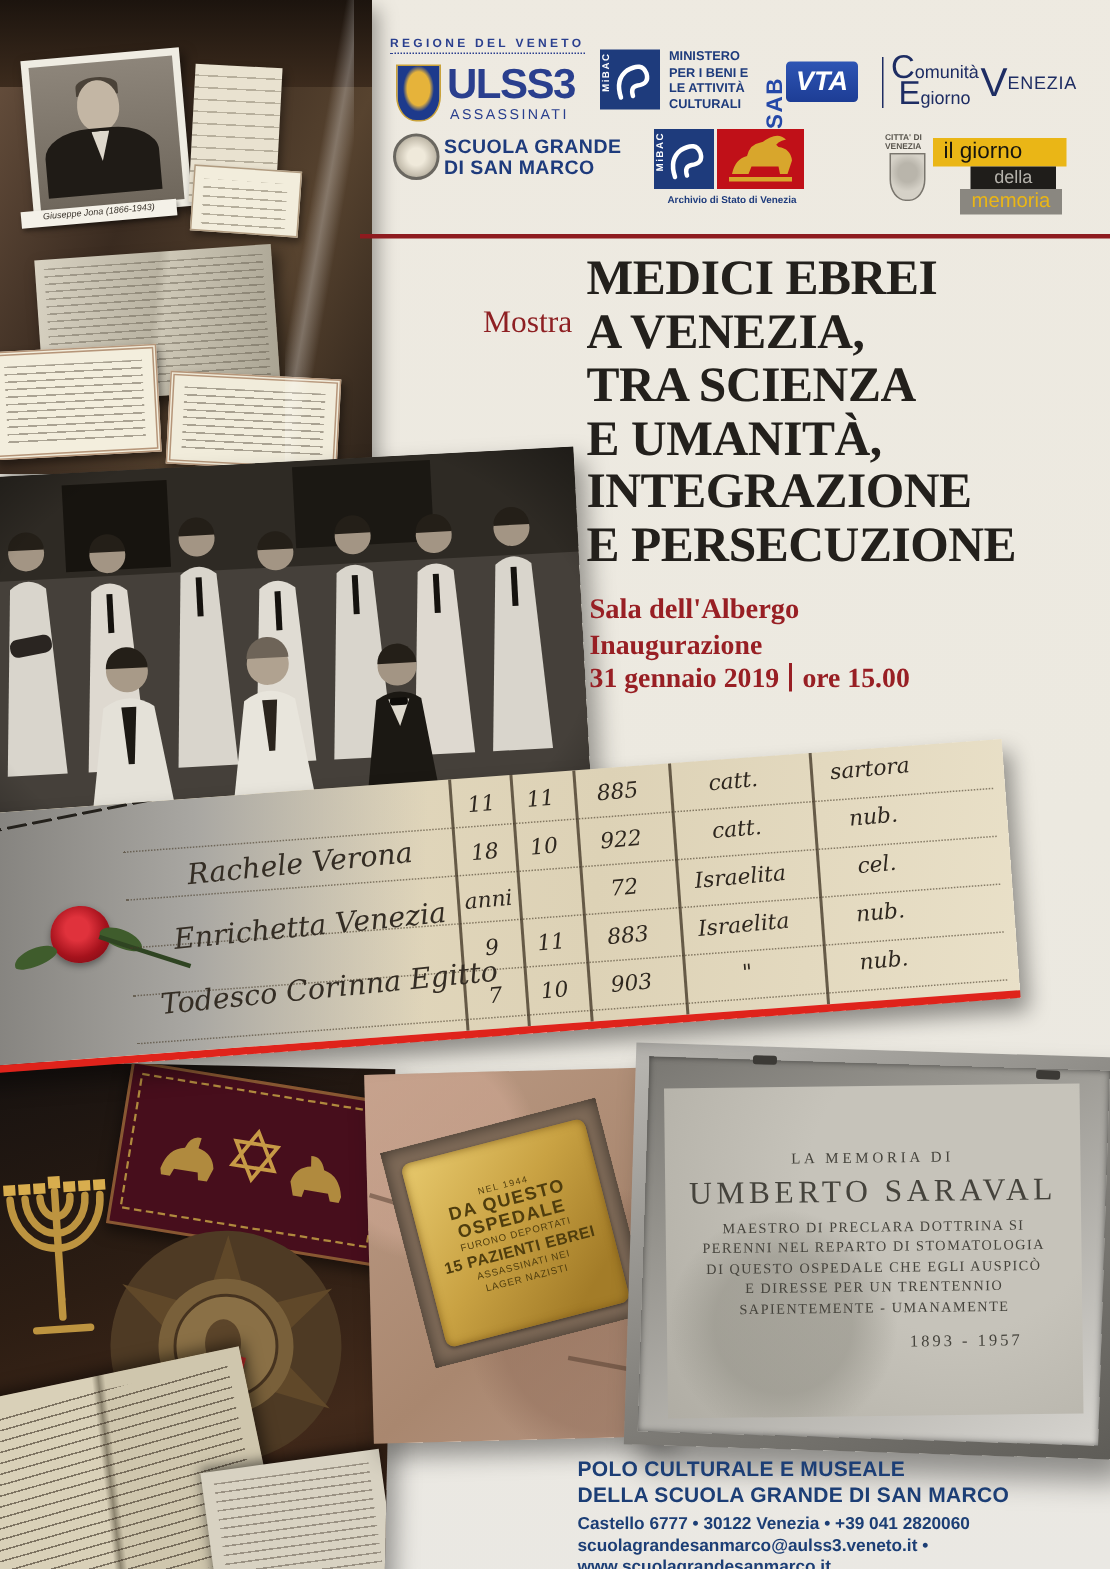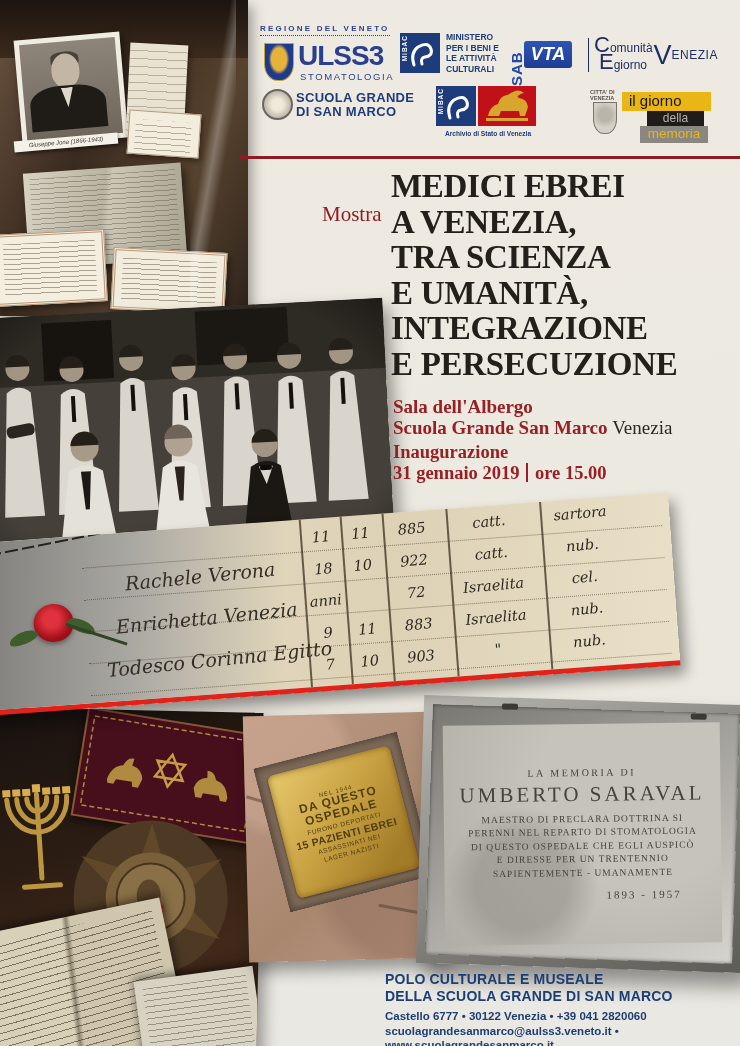--- a/index.html
+++ b/index.html
@@ -188,21 +188,21 @@
     <div class="abs book"></div>
     <div class="abs card2"></div>
     <div class="abs card3"></div>
     <div class="abs glass"></div>
   </div>
 
   <div class="abs hdr">
     <div class="abs regione">REGIONE DEL VENETO</div>
     <div class="abs crest"></div>
     <div class="abs ulss">ULSS3</div>
-    <div class="abs seren">STOMATOLOGIA</div>
+    <div class="abs seren">ASSASSINATI</div>
 
     <div class="abs mibac1">
       <div class="mibac-sq">
         <span class="vtxt">MiBAC</span>
         <svg width="40" height="40" viewBox="0 0 40 40">
           <path d="M14,32 Q10,20 18,14 Q28,8 31,16 Q33,23 25,24 Q20,25 22,31" fill="none" stroke="#ffffff" stroke-width="3" stroke-linecap="round"></path>
         </svg>
       </div>
     </div>
     <div class="abs min-lines">
@@ -261,21 +261,20 @@
     <div>MEDICI EBREI</div>
     <div>A VENEZIA,</div>
     <div>TRA SCIENZA</div>
     <div>E UMANITÀ,</div>
     <div>INTEGRAZIONE</div>
     <div>E PERSECUZIONE</div>
   </div>
 
   <div class="abs venue">
     <div class="l1">Sala dell'Albergo</div>
-    <div class="l1"><span>Scuola Grande San Marco</span> <span class="city">Venezia</span></div>
     <div class="inaug">Inaugurazione</div>
     <div class="inaug" style="margin-top:0;"><span>31 gennaio 2019</span><span class="pipe"></span><span>ore 15.00</span></div>
   </div>
 
   <div class="ph group">
     <svg width="400" height="288" viewBox="0 0 400 288">
       <defs>
         <radialGradient id="vg" cx="50%" cy="45%" r="75%">
           <stop offset="68%" stop-color="rgba(0,0,0,0)"></stop>
             <stop offset="100%" stop-color="rgba(0,0,0,0.5)"></stop>

